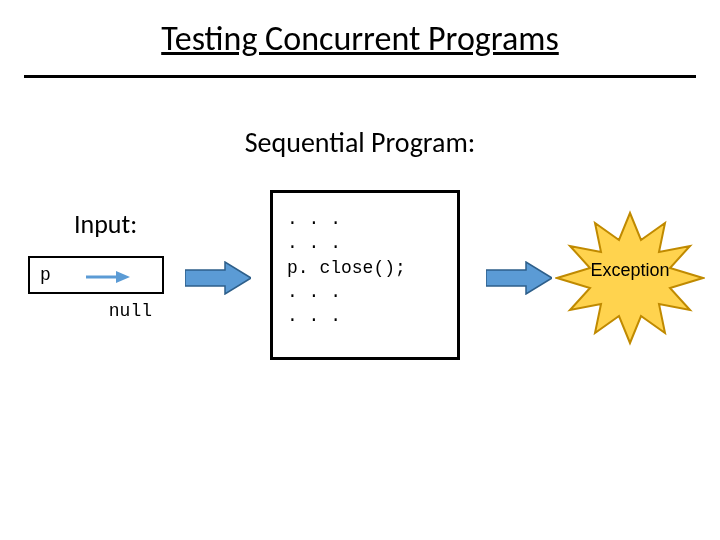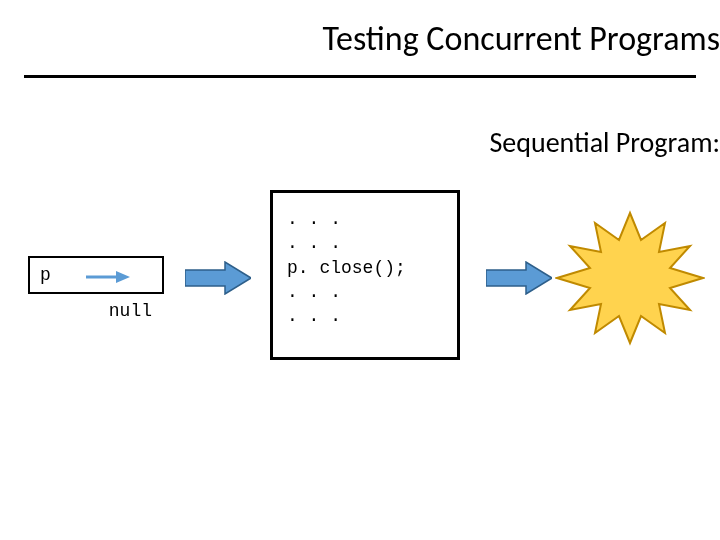--- a/index.html
+++ b/index.html
@@ -14,38 +14,39 @@
   .slide {
     position: relative;
     width: 720px;
     height: 540px;
   }
   .title {
     position: absolute;
     top: 18px;
     left: 0;
     width: 100%;
-    text-align: right;
+    text-align: center;
     font-size: 34px;
     font-weight: 400;
+    text-decoration: underline;
   }
   .title-rule {
     position: absolute;
     top: 75px;
     left: 24px;
     width: 672px;
     height: 0;
     border-top: 3px solid #000;
   }
   .subhead {
     position: absolute;
     top: 125px;
     left: 0;
     width: 100%;
-    text-align: right;
+    text-align: center;
     font-size: 28px;
   }
   .input-label {
     position: absolute;
     top: 208px;
     left: 74px;
     font-size: 26px;
   }
   .input-box {
     position: absolute;
@@ -114,20 +115,21 @@
 </head>
 <body>
 
 <div class="slide">
 
   <div class="title">Testing Concurrent Programs</div>
   <div class="title-rule"></div>
 
   <div class="subhead">Sequential Program:</div>
 
+  <div class="input-label">Input:</div>
 
   <div class="input-box">
     <span class="p">p</span>
     <svg class="mini-arrow" width="44" height="14">
       <line x1="0" y1="7" x2="30" y2="7" stroke="#5b9bd5" stroke-width="3"></line>
       <polygon points="30,1 44,7 30,13" fill="#5b9bd5"></polygon>
     </svg>
     <span class="null">null</span>
   </div>
 
@@ -141,14 +143,15 @@
 <span>. . .</span>
 <span>. . .</span></div>
 
   <svg class="fat-arrow a2" width="66" height="34">
     <polygon points="0,9 40,9 40,1 66,17 40,33 40,25 0,25" fill="#5b9bd5" stroke="#2e5f8a" stroke-width="1.5"></polygon>
   </svg>
 
   <svg class="burst" viewBox="0 0 150 140">
     <polygon fill="#ffd34e" stroke="#c08a00" stroke-width="2" points="75,5 86,32 110,15 104,44 135,38 115,60 148,70 115,80 135,102 104,96 110,125 86,108 75,135 64,108 40,125 46,96 15,102 35,80 2,70 35,60 15,38 46,44 40,15 64,32"></polygon>
   </svg>
+  <div class="burst-label">Exception</div>
 
 </div>
 
 </body></html>

